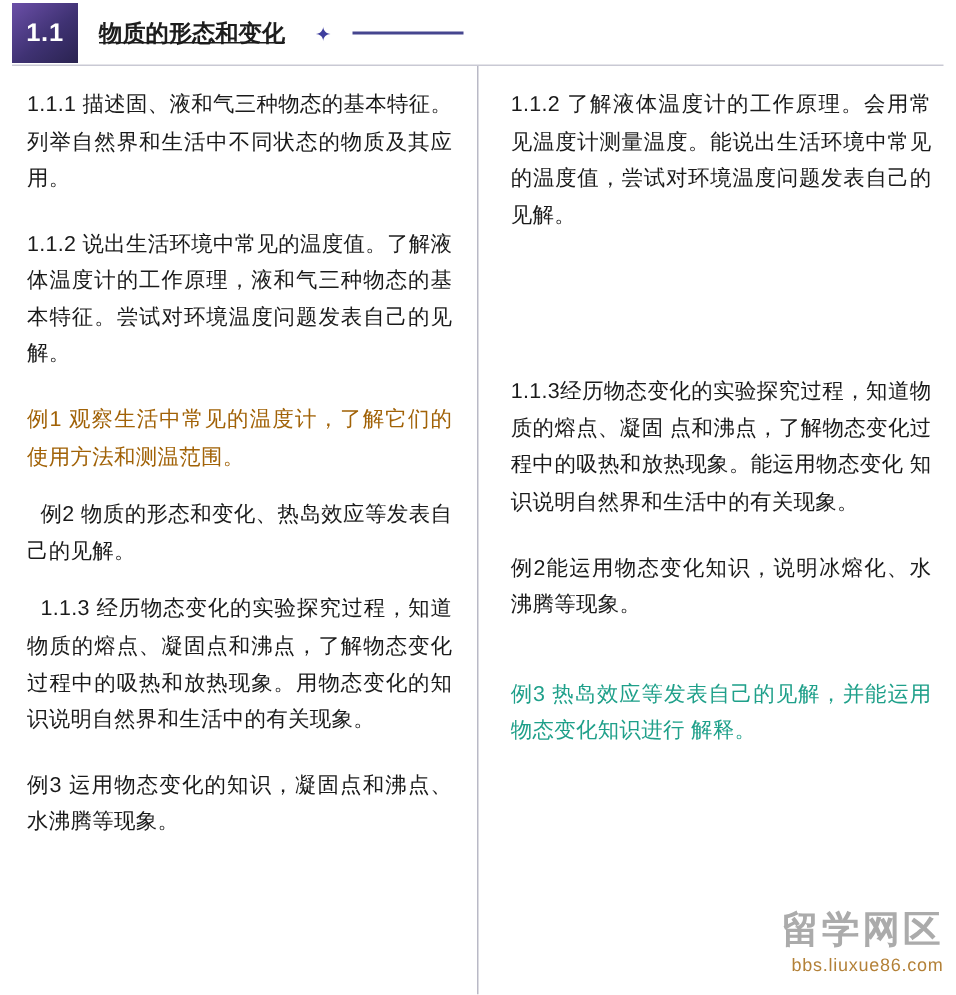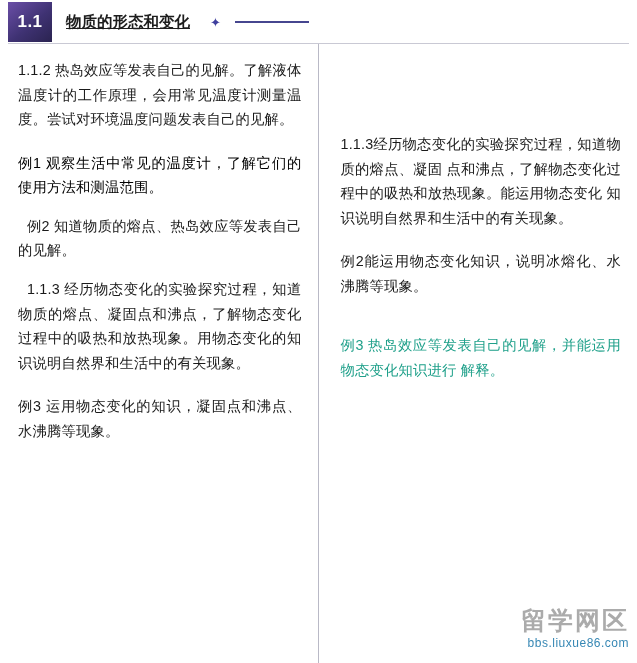--- a/index.html
+++ b/index.html
@@ -96,21 +96,21 @@
     text-align: justify;
     letter-spacing: 0.2px;
   }
   p.tight {
     margin-bottom: 14px;
   }
   p.indent {
     text-indent: 9px;
   }
   .red {
-    color: #000000;
+    color: #a16207;
   }
   .teal {
     color: #1fa08a;
   }
   .spacer-lg {
     height: 74px;
   }
   .spacer-sm {
     height: 16px;
   }
@@ -126,21 +126,21 @@
   .wm-main {
     font-size: 25px;
     font-weight: bold;
     color: #8f8f8f;
     opacity: 0.75;
     letter-spacing: 2px;
     line-height: 1;
   }
   .wm-sub {
     font-size: 12px;
-    color: #0369a1;
+    color: #a16207;
     opacity: 0.8;
     letter-spacing: 0.5px;
     margin-top: 3px;
   }
 </style>
 </head>
 <body>
 
 <div class="page">
 
@@ -148,28 +148,30 @@
     <div class="section-badge">1.1</div>
     <div class="header-title">物质的形态和变化</div>
     <div class="header-diamond">✦</div>
     <div class="header-rule"></div>
     <div class="header-underline"></div>
   </div>
 
   <div class="columns">
 
     <div class="col col-left">
-      <p class="para">1.1.2 热岛效应等发表自己的见解。了解液体温度计的工作原理，会用常见温度计测量温度。尝试对环境温度问题发表自己的见解。</p>
+      <p class="para">1.1.1 描述固、液和气三种物态的基本特征。列举自然界和生活中不同状态的物质及其应用。</p>
+      <p class="para">1.1.2 说出生活环境中常见的温度值。了解液体温度计的工作原理，液和气三种物态的基本特征。尝试对环境温度问题发表自己的见解。</p>
       <p class="para red tight">例1 观察生活中常见的温度计，了解它们的使用方法和测温范围。</p>
-      <p class="para indent tight">例2 知道物质的熔点、热岛效应等发表自己的见解。</p>
+      <p class="para indent tight">例2 物质的形态和变化、热岛效应等发表自己的见解。</p>
       <p class="para indent">1.1.3 经历物态变化的实验探究过程，知道物质的熔点、凝固点和沸点，了解物态变化过程中的吸热和放热现象。用物态变化的知识说明自然界和生活中的有关现象。</p>
       <p class="para">例3 运用物态变化的知识，凝固点和沸点、水沸腾等现象。</p>
     </div>
 
     <div class="col col-right">
+      <p class="para">1.1.2 了解液体温度计的工作原理。会用常见温度计测量温度。能说出生活环境中常见的温度值，尝试对环境温度问题发表自己的见解。</p>
       <div class="spacer-lg"></div>
       <p class="para">1.1.3经历物态变化的实验探究过程，知道物质的熔点、凝固 点和沸点，了解物态变化过程中的吸热和放热现象。能运用物态变化 知识说明自然界和生活中的有关现象。</p>
       <p class="para">例2能运用物态变化知识，说明冰熔化、水沸腾等现象。</p>
       <div class="spacer-sm"></div>
       <p class="para teal">例3 热岛效应等发表自己的见解，并能运用物态变化知识进行 解释。</p>
     </div>
 
   </div>
 
   <div class="watermark">

